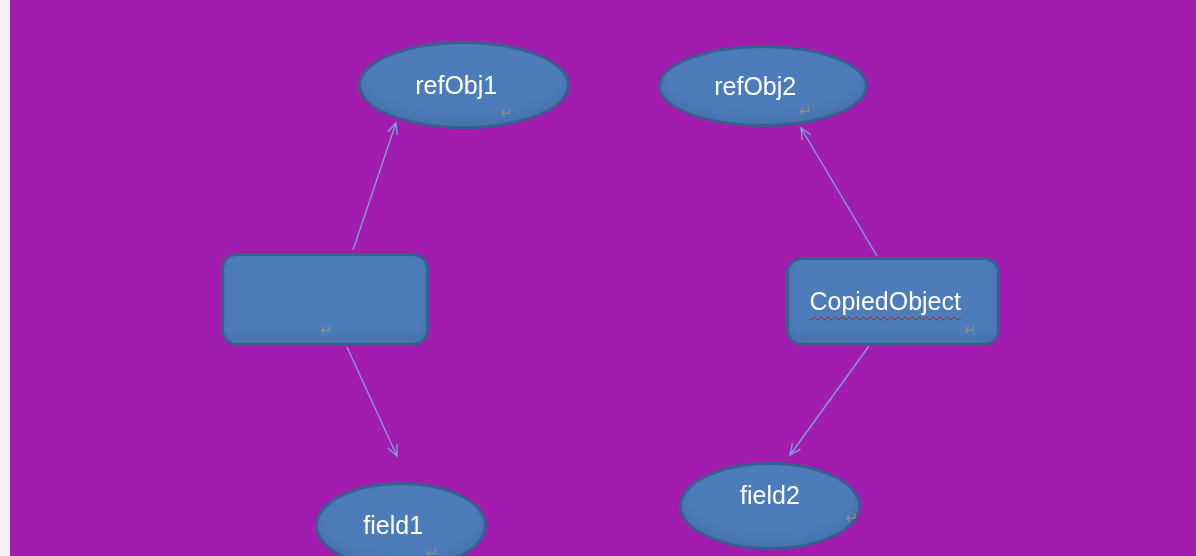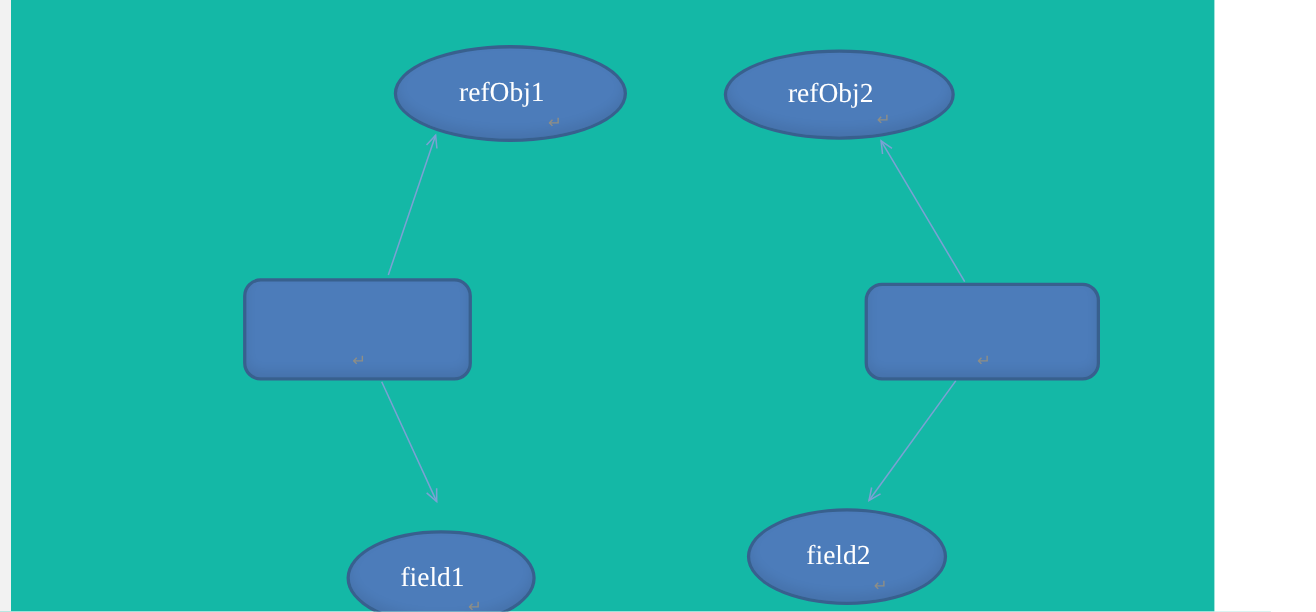--- a/index.html
+++ b/index.html
@@ -6,24 +6,23 @@
     margin: 0;
     padding: 0;
     width: 1196px;
     height: 556px;
     background: #ffffff;
     font-family: "Liberation Sans", sans-serif;
     overflow: hidden;
   }
   .canvas {
     position: relative;
-    width: 1104px;
+    width: 1196px;
     height: 556px;
-    background: #14b8a6;
-    font-family: Liberation Serif, serif;
+    background: #a21caf;
   }
   .page-edge {
     position: absolute;
     left: 0;
     top: 0;
     width: 10px;
     height: 556px;
     background: #f2f2f2;
   }
   .edges-layer {
@@ -46,21 +45,21 @@
     box-shadow: inset 0 -6px 10px rgba(0,0,0,0.08);
   }
   .ellipse { border-radius: 50%; }
   .rounded-rect { border-radius: 16px; }
 
   .node-refobj1  { left: 358px; top: 41px;  width: 212px; height: 88px; }
   .node-refobj2  { left: 658px; top: 45px;  width: 210px; height: 82px; }
   .node-source   { left: 221px; top: 253px; width: 208px; height: 93px; }
   .node-copied   { left: 786px; top: 257px; width: 214px; height: 89px; }
   .node-field1   { left: 315px; top: 482px; width: 172px; height: 87px; }
-  .node-field2   { left: 679px; top: 462px; width: 182px; height: 88px; }
+  .node-field2   { left: 679px; top: 462px; width: 182px; height: 88px; flex-direction: column; }
 
   .label { white-space: nowrap; }
   .squiggle {
     text-decoration: underline wavy #cc1111;
     text-decoration-thickness: 1px;
     text-underline-offset: 6px;
     text-decoration-skip-ink: none;
   }
   .eol-mark {
     color: #8e8e86;
@@ -98,20 +97,21 @@
   <div class="node ellipse node-refobj2">
     <span class="label">refObj2</span>
     <span class="eol-mark">↵</span>
   </div>
 
   <div class="node rounded-rect node-source">
     <span class="eol-mark">↵</span>
   </div>
 
   <div class="node rounded-rect node-copied">
+    <span class="label squiggle">CopiedObject</span>
     <span class="eol-mark">↵</span>
   </div>
 
   <div class="node ellipse node-field1">
     <span class="label">field1</span>
     <span class="eol-mark">↵</span>
   </div>
 
   <div class="node ellipse node-field2">
     <span class="label">field2</span>

